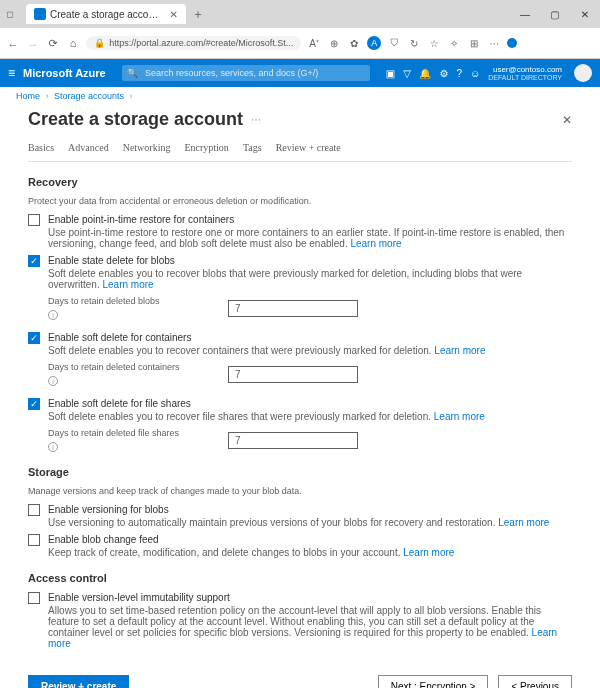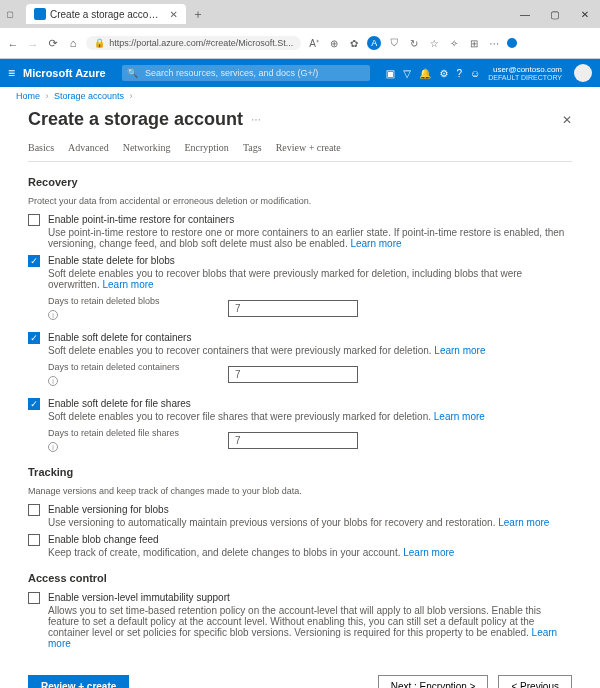--- a/index.html
+++ b/index.html
@@ -214,21 +214,21 @@
         <label>
             <span>Days to retain deleted file shares</span> 
             <span class="info-icon">i</span>
           </label>
         <input class="num-input" value="7" style="">
       </div>
     </div>
   </div>
 
   <div class="section">
-    <h3>Tracking</h3>
+    <h3>Storage</h3>
     <div class="desc">Manage versions and keep track of changes made to your blob data.</div>
 
     <div class="opt">
       <div class="cb"></div>
       <div class="opt-body">
         <div class="opt-label">Enable versioning for blobs</div>
         <div class="opt-help"><span>Use versioning to automatically maintain previous versions of your blobs for recovery and restoration.</span> <a class="link">Learn more</a></div>
       </div>
     </div>
 

